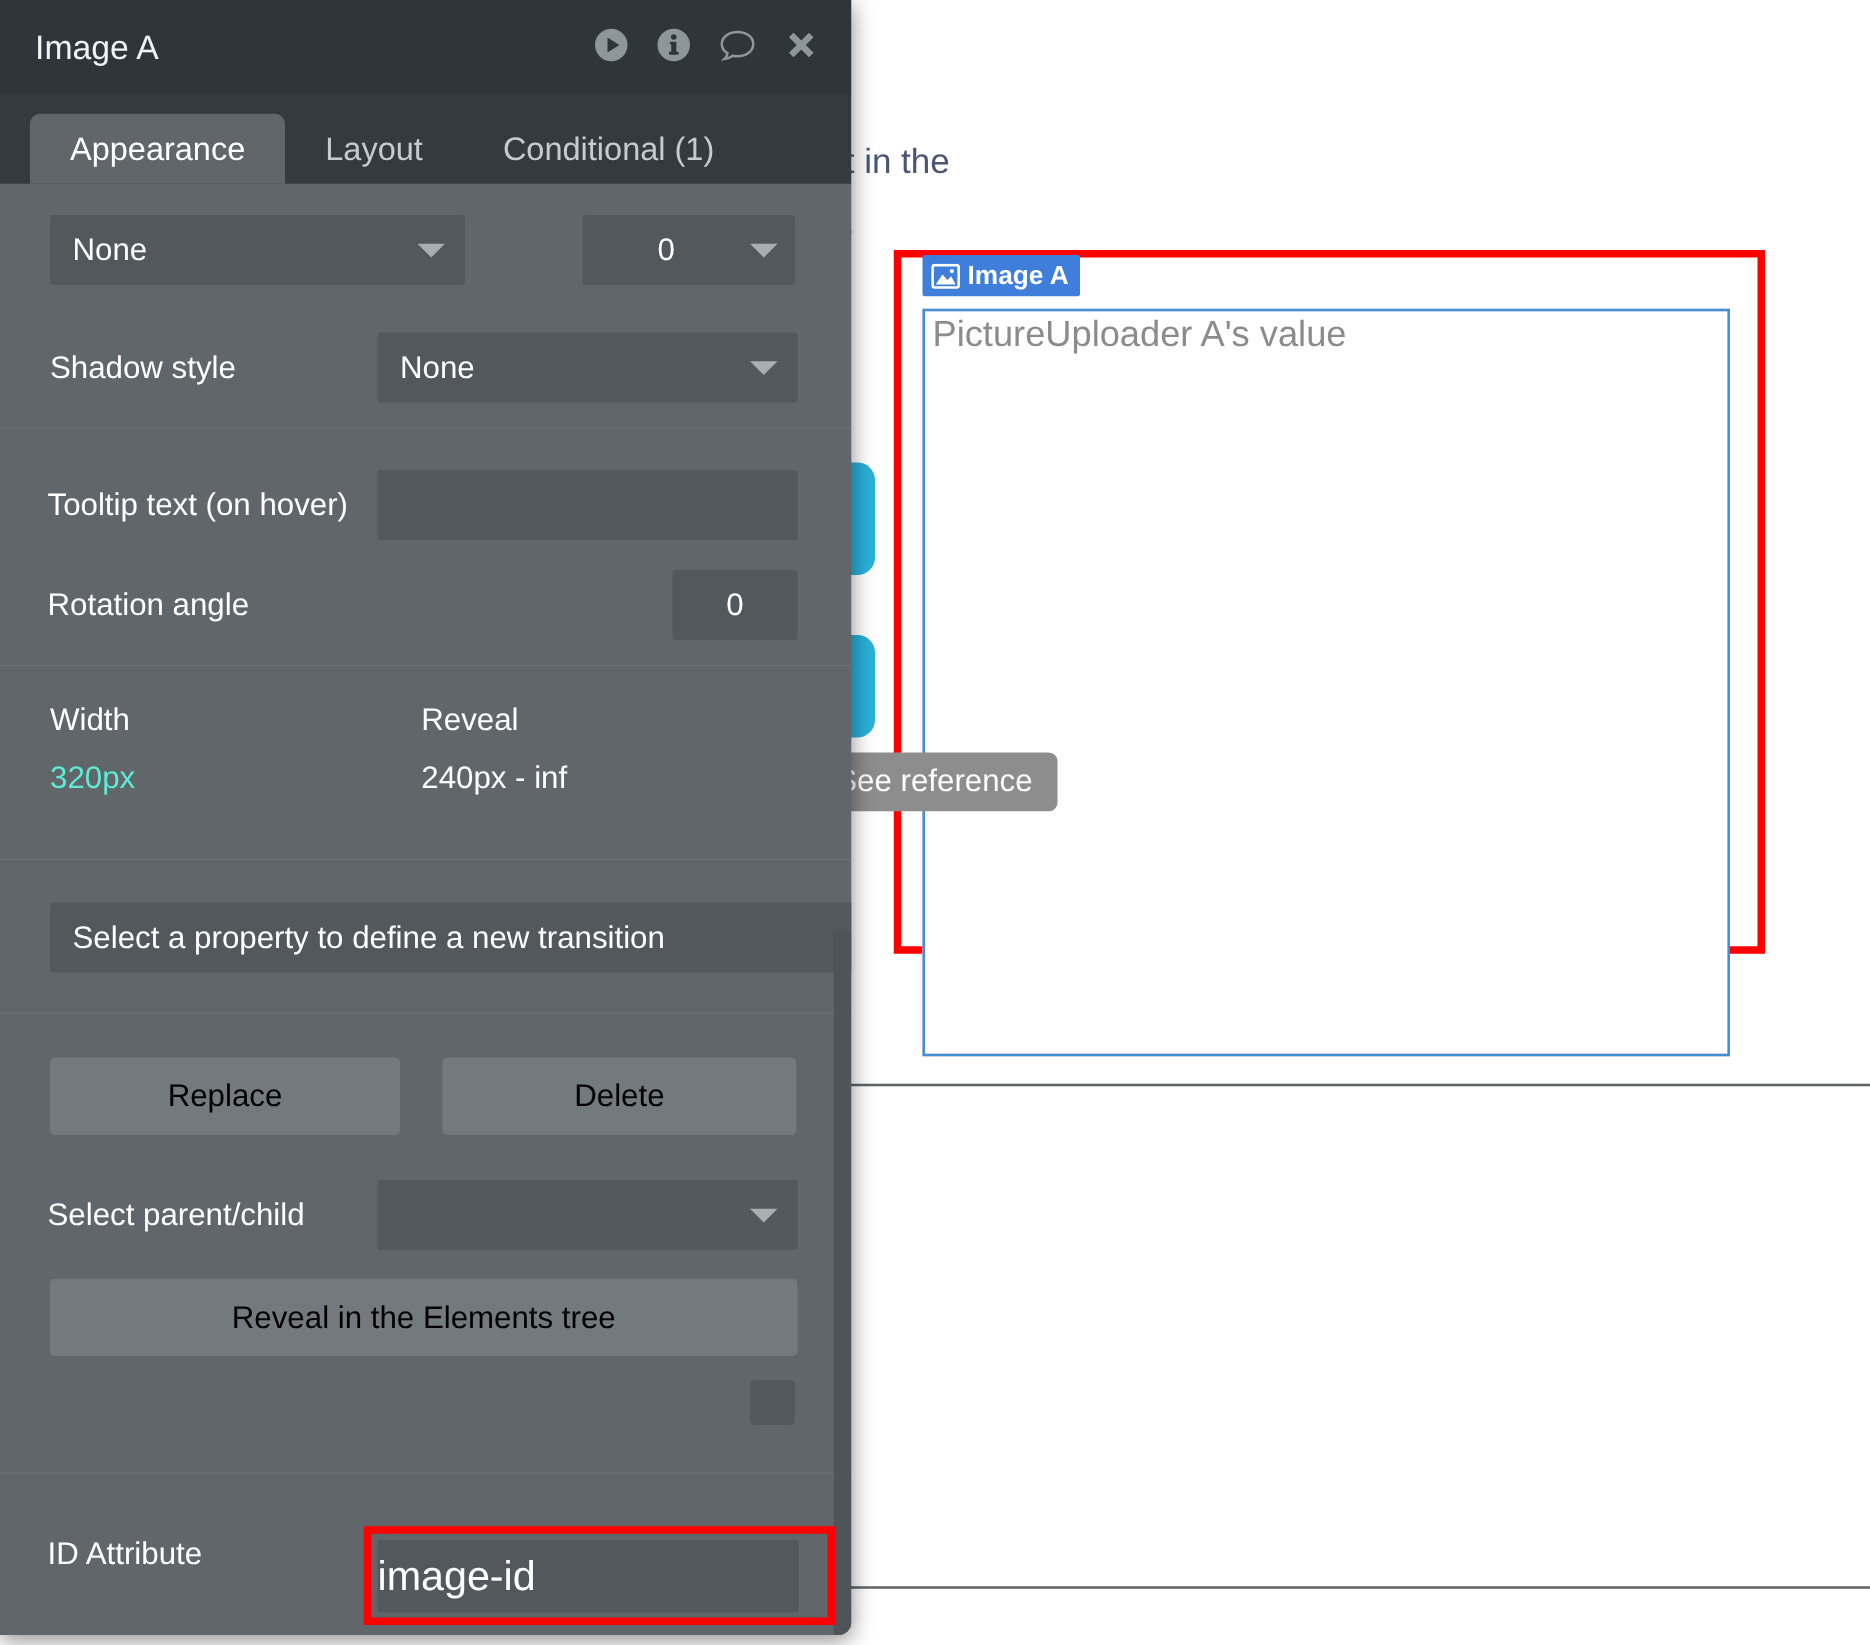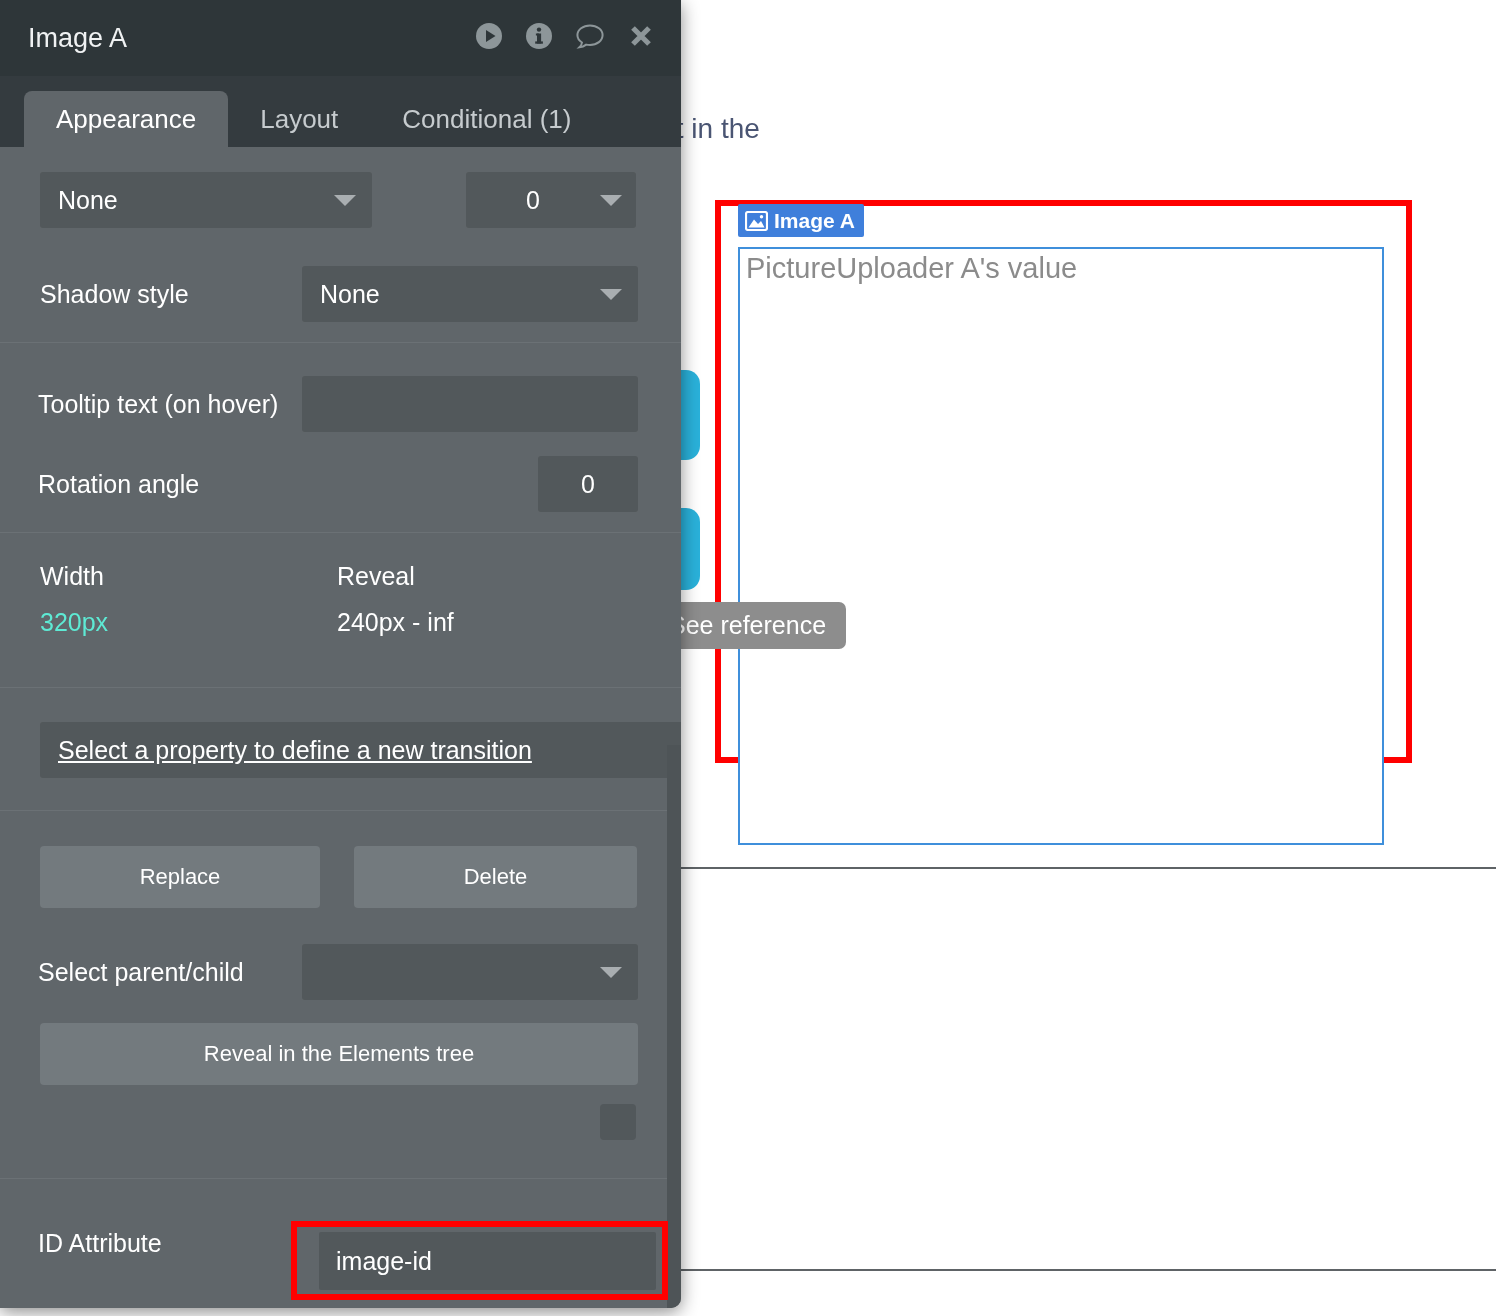--- a/index.html
+++ b/index.html
@@ -141,21 +141,21 @@
     width: 0; height: 0;
     border-left: 11px solid transparent;
     border-right: 11px solid transparent;
     border-top: 11px solid #a9aeb1;
     flex: none;
   }
 
   .btn {
     background: #737a7e; border-radius: 4px;
     display: flex; align-items: center; justify-content: center;
-    color: #ffffff; font-size: 22px;
+    color: #000000; font-size: 25px;
   }
 
   .checkbox {
     width: 36px; height: 36px;
     background: #52585b; border-radius: 4px;
   }
 
   .hr {
     position: absolute; left: 0; width: 681px; height: 1px;
     background: #6b7175;
@@ -164,22 +164,22 @@
   .scrollbar {
     position: absolute; right: 0; top: 745px;
     width: 14px; height: 563px;
     background: #4e5457;
   }
 
   .id-input {
     position: absolute; left: 302px; top: 1232px;
     width: 337px; height: 58px;
     background: #52585b; border-radius: 2px;
-    display: flex; align-items: center; padding-left: 17px;
-    color: #ffffff; font-size: 25px; margin-left: 17px;
+    display: flex; align-items: center; 
+    color: #ffffff; font-size: 33px;
   }
 </style>
 </head>
 <body>
 
 <div id="root">
 
   <div class="canvas">
 
     <div class="page-title">e By Element ID</div>
@@ -304,21 +304,21 @@
         <div class="lbl" style="position:absolute;left:337px;">Reveal</div>
       </div>
       <div class="row" style="top:458px;height:34px;">
         <div class="lbl-dim" style="position:absolute;left:40px;color:#5eead4;">320px</div>
         <div class="lbl" style="position:absolute;left:337px;">240px - inf</div>
       </div>
 
       <div class="hr" style="top:540px;"></div>
 
       <div class="row" style="top:575px;height:56px;">
-        <div class="field select" style="left:40px;position:absolute;width:718px;height:56px;text-decoration:underline;">
+        <div class="field select" style="left:40px;position:absolute;width:718px;height:56px;">
           <span>Select a property to define a new transition</span>
           <span class="caret"></span>
         </div>
       </div>
 
       <div class="hr" style="top:663px;"></div>
 
       <div class="row" style="top:699px;height:62px;">
         <div class="btn" style="left:40px;position:absolute;width:280px;height:62px;">Replace</div>
         <div class="btn" style="left:354px;position:absolute;width:283px;height:62px;">Delete</div>

